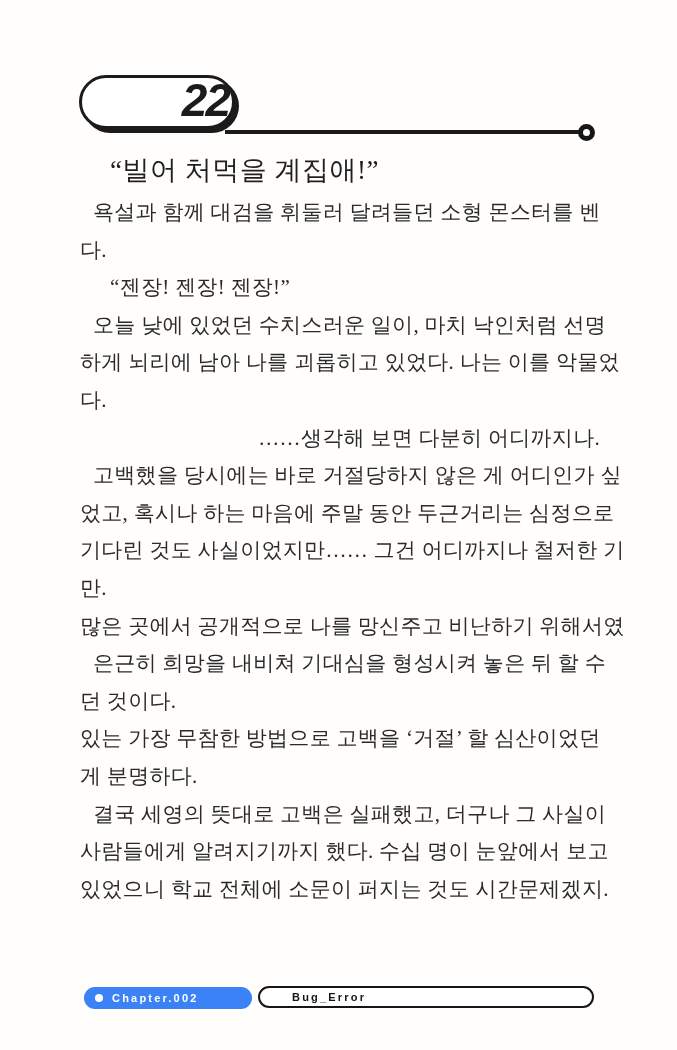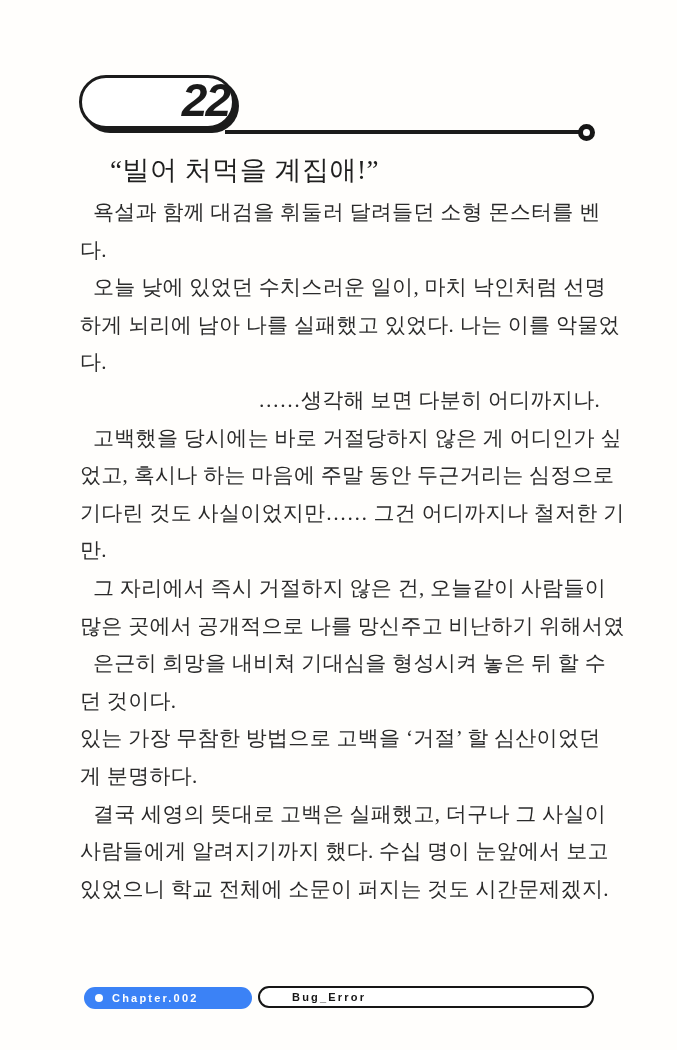--- a/index.html
+++ b/index.html
@@ -96,29 +96,29 @@
   <div class="chapter-badge">
     <span class="chapter-number">22</span>
   </div>
   <div class="chapter-rule"></div>
   <div class="chapter-rule-end-dot"></div>
 
   <div class="text-column">
     <div class="heading-line">“빌어 처먹을 계집애!”</div>
     <div class="bline p">욕설과 함께 대검을 휘둘러 달려들던 소형 몬스터를 벤</div>
     <div class="bline">다.</div>
+    <div class="bline q">“젠장! 젠장! 젠장!”</div>
     <div class="bline p">오늘 낮에 있었던 수치스러운 일이, 마치 낙인처럼 선명</div>
-    <div class="bline">하게 뇌리에 남아 나를 실패했고 있었다. 나는 이를 악물었</div>
+    <div class="bline">하게 뇌리에 남아 나를 괴롭히고 있었다. 나는 이를 악물었</div>
     <div class="bline">다.</div>
     <div class="bline p">……생각해 보면 다분히 어디까지나.</div>
     <div class="bline p">고백했을 당시에는 바로 거절당하지 않은 게 어디인가 싶</div>
     <div class="bline">었고, 혹시나 하는 마음에 주말 동안 두근거리는 심정으로</div>
     <div class="bline">기다린 것도 사실이었지만…… 그건 어디까지나 철저한 기</div>
     <div class="bline">만.</div>
-    <div class="bline p">그 자리에서 즉시 거절하지 않은 건, 오늘같이 사람들이</div>
     <div class="bline">많은 곳에서 공개적으로 나를 망신주고 비난하기 위해서였</div>
     <div class="bline p">은근히 희망을 내비쳐 기대심을 형성시켜 놓은 뒤 할 수</div>
     <div class="bline">던 것이다.</div>
     <div class="bline">있는 가장 무참한 방법으로 고백을 ‘거절’ 할 심산이었던</div>
     <div class="bline">게 분명하다.</div>
     <div class="bline p">결국 세영의 뜻대로 고백은 실패했고, 더구나 그 사실이</div>
     <div class="bline">사람들에게 알려지기까지 했다. 수십 명이 눈앞에서 보고</div>
     <div class="bline">있었으니 학교 전체에 소문이 퍼지는 것도 시간문제겠지.</div>
   </div>
 

